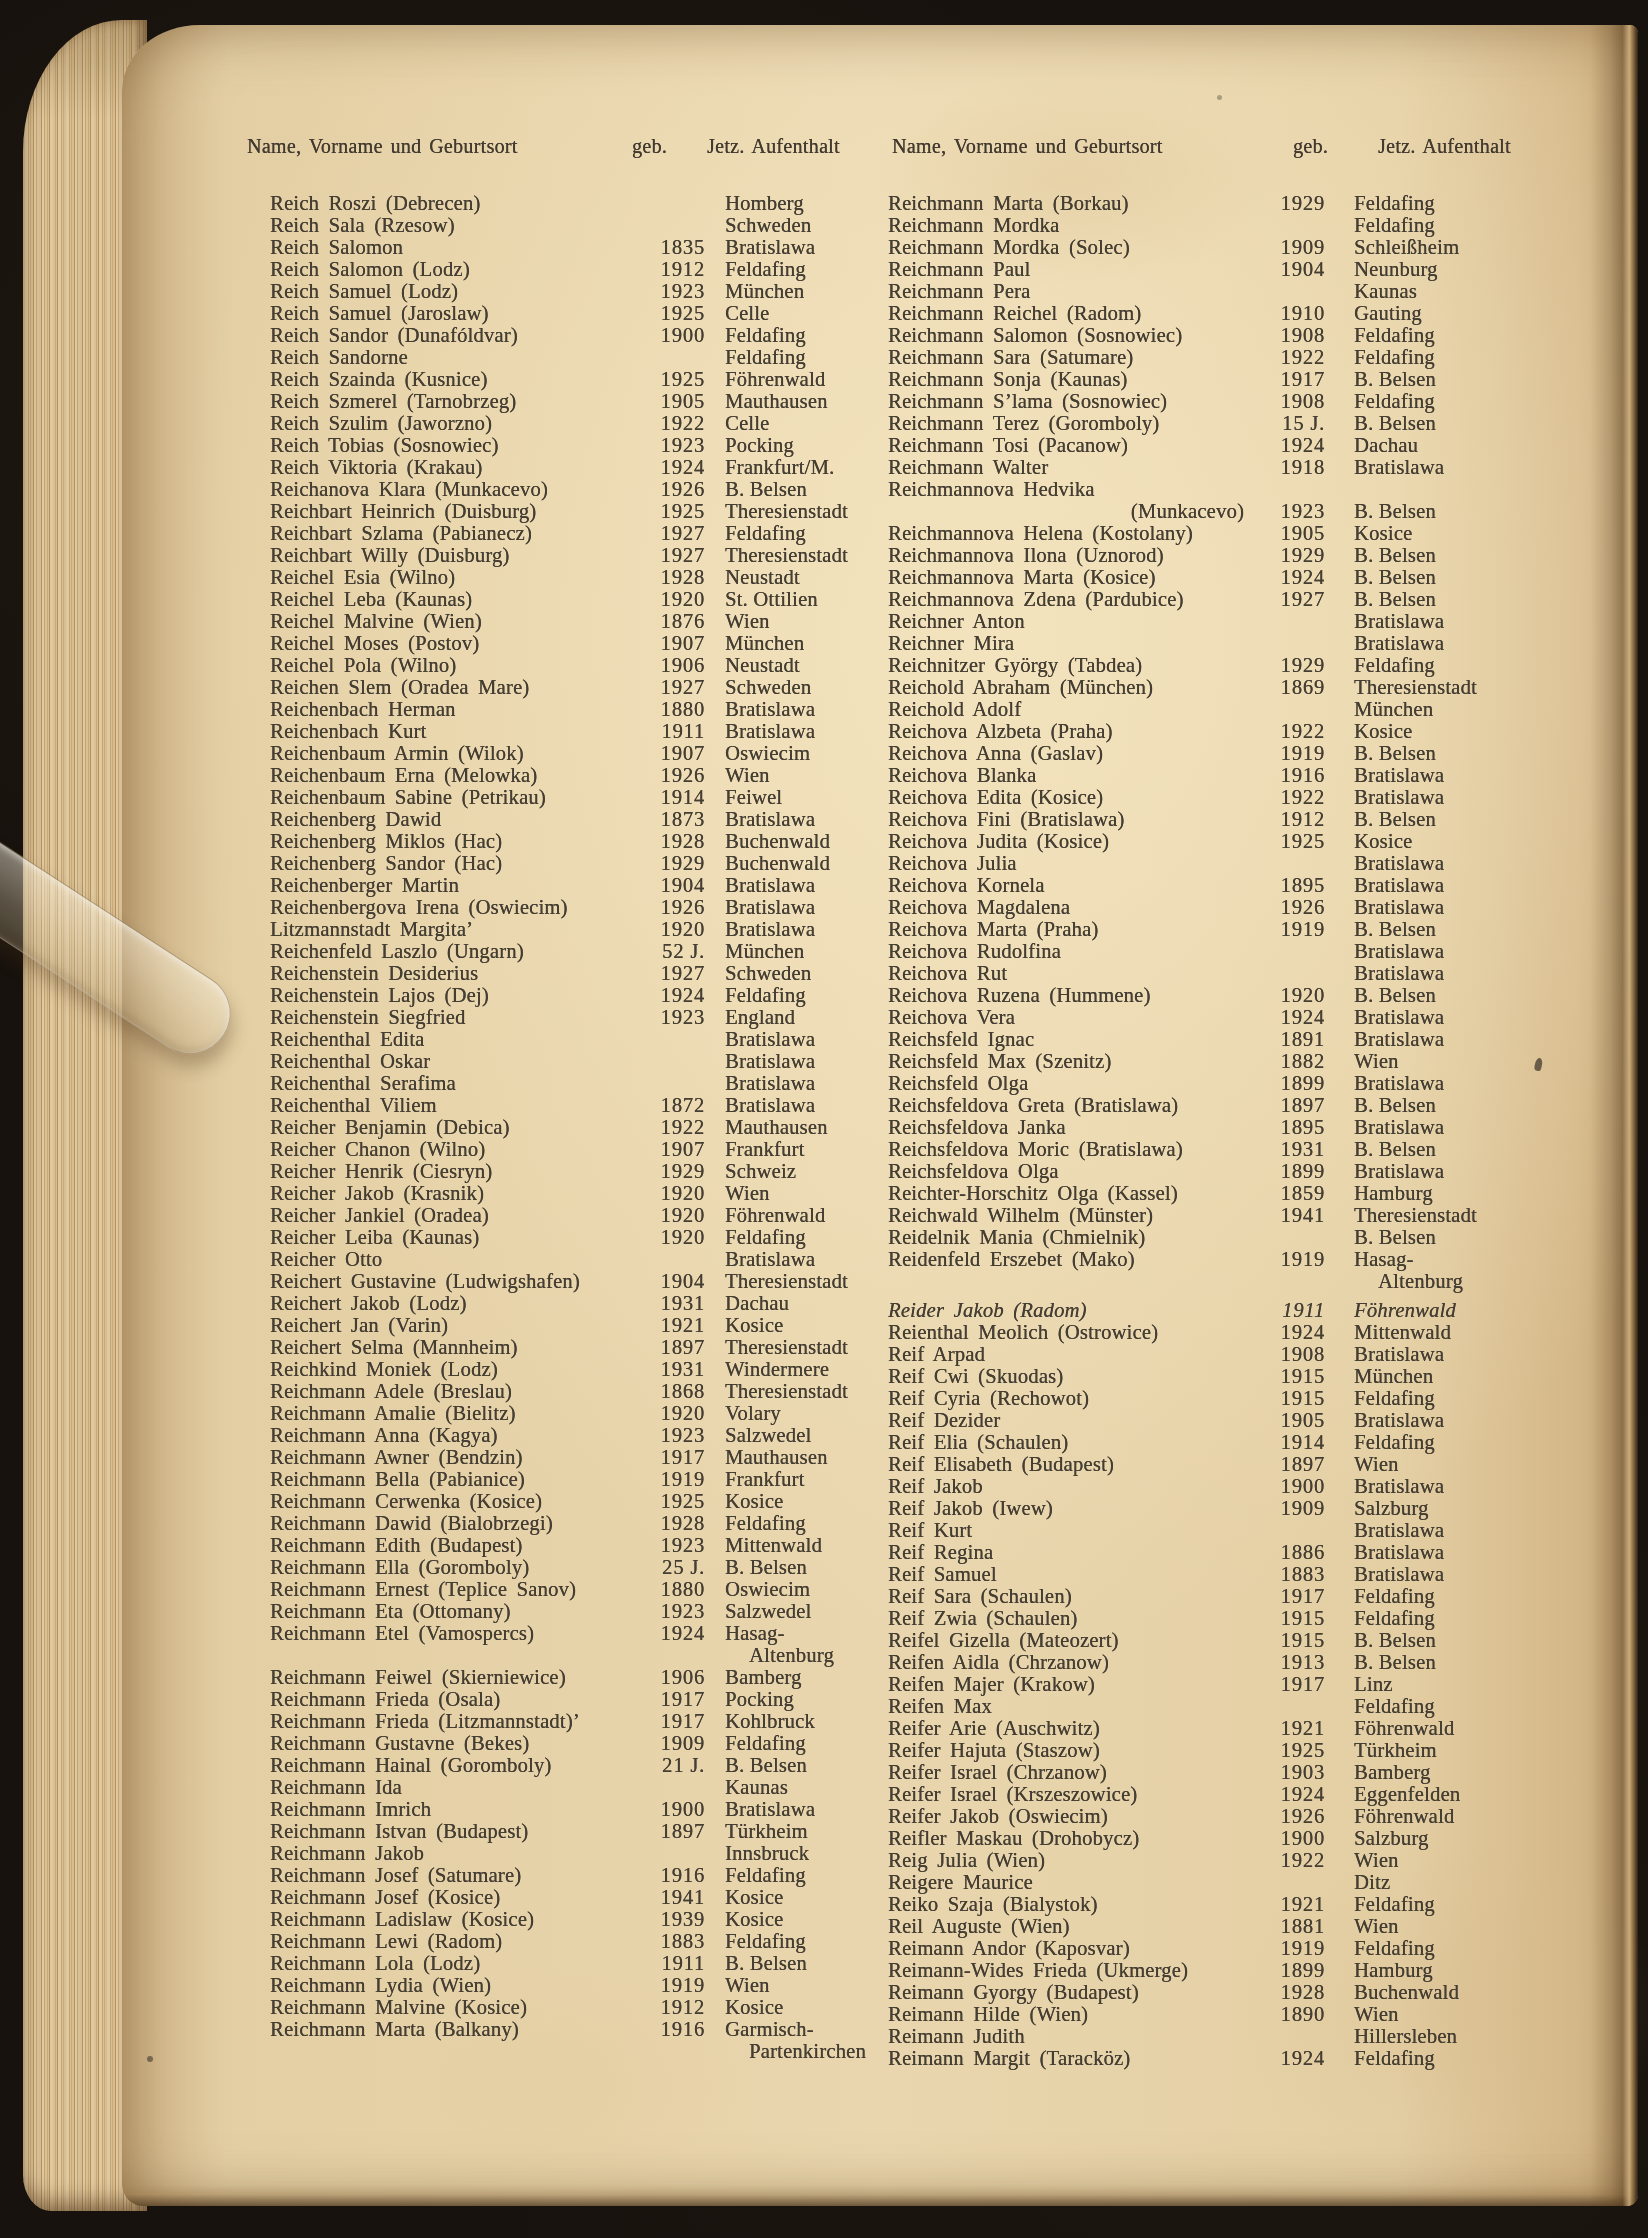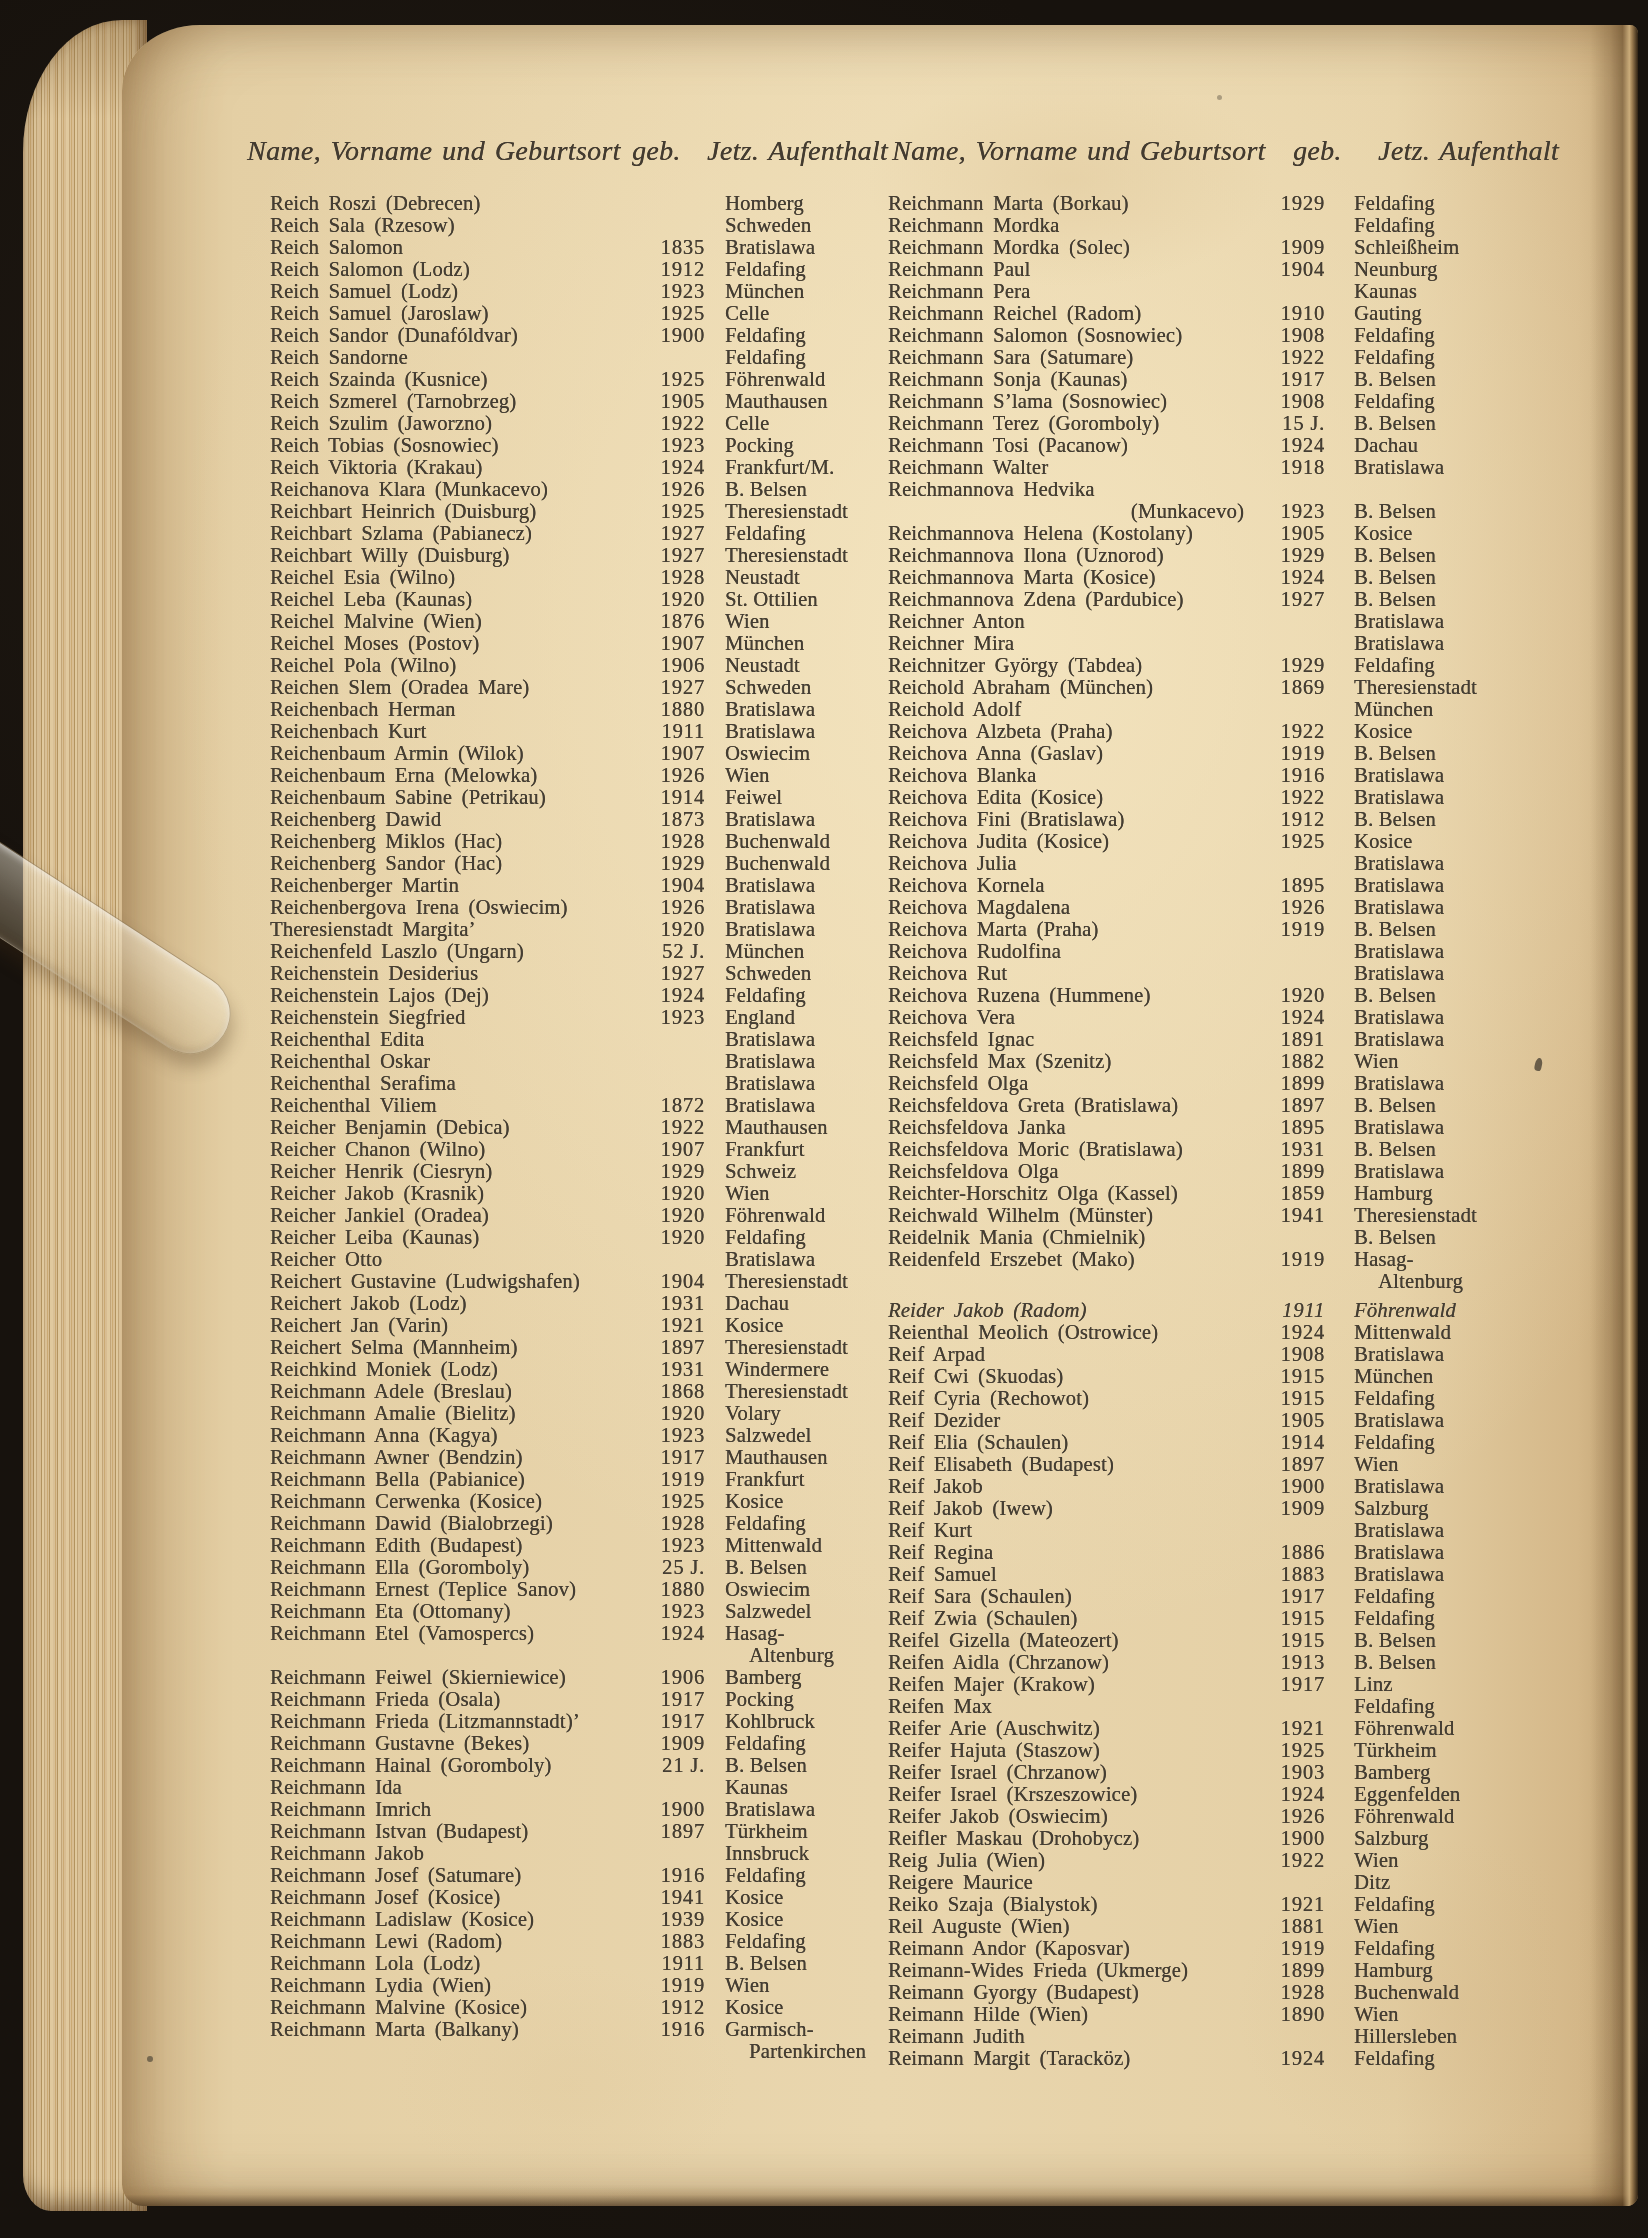--- a/index.html
+++ b/index.html
@@ -48,22 +48,22 @@
   }
   
   .page::before{
     content:"";position:absolute;left:0;right:0;bottom:0;height:21.4px;
     border-radius:0 0 11.5px 21.4px;
     background:linear-gradient(0deg, rgba(56,36,16,.6), rgba(150,115,70,.25) 55%, rgba(0,0,0,0));
   }
   .blotch{position:absolute;pointer-events:none;}
   .text-layer{position:absolute;inset:0;color:#453e33;}
   .hdr{
-    position:absolute;font-size:28px;letter-spacing:0.3px;word-spacing:2.5px;
-    white-space:nowrap;color:#433b30;text-shadow:0.2px 0 currentColor;font-style:italic;
+    position:absolute;font-size:20px;letter-spacing:0.3px;word-spacing:2.5px;
+    white-space:nowrap;color:#433b30;text-shadow:0.2px 0 currentColor;
   }
   .col{position:absolute;}
   .col0{left:250px;top:192px;width:626px;margin-left:20px;}
   .col1{left:888px;top:192px;width:659px;}
   .row{position:relative;height:22px;line-height:22px;font-size:20.6px;}
   .row span{text-shadow:0.2px 0 currentColor;}
   .row .n{position:absolute;left:0;white-space:nowrap;letter-spacing:0.2px;word-spacing:4.1px;}
   .row .g{position:absolute;text-align:right;letter-spacing:0.8px;white-space:nowrap;}
   .row .a{position:absolute;white-space:nowrap;letter-spacing:0.2px;}
   .col0 .g{left:361px;width:74px;}
@@ -272,21 +272,21 @@
           <span class="n">Reichenberger Martin</span>
           <span class="g">1904</span>
           <span class="a">Bratislawa</span>
         </div>
         <div class="row">
           <span class="n">Reichenbergova Irena (Oswiecim)</span>
           <span class="g">1926</span>
           <span class="a">Bratislawa</span>
         </div>
         <div class="row">
-          <span class="n">Theresienstadt Margita’</span>
+          <span class="n">Litzmannstadt Margita’</span>
           <span class="g">1920</span>
           <span class="a">Bratislawa</span>
         </div>
         <div class="row">
           <span class="n">Reichenfeld Laszlo (Ungarn)</span>
           <span class="g">52 J.</span>
           <span class="a">München</span>
         </div>
         <div class="row">
           <span class="n">Reichenstein Desiderius</span>

